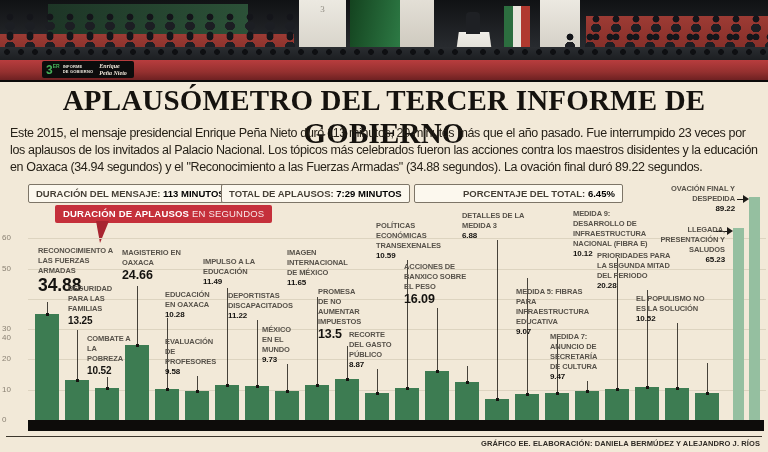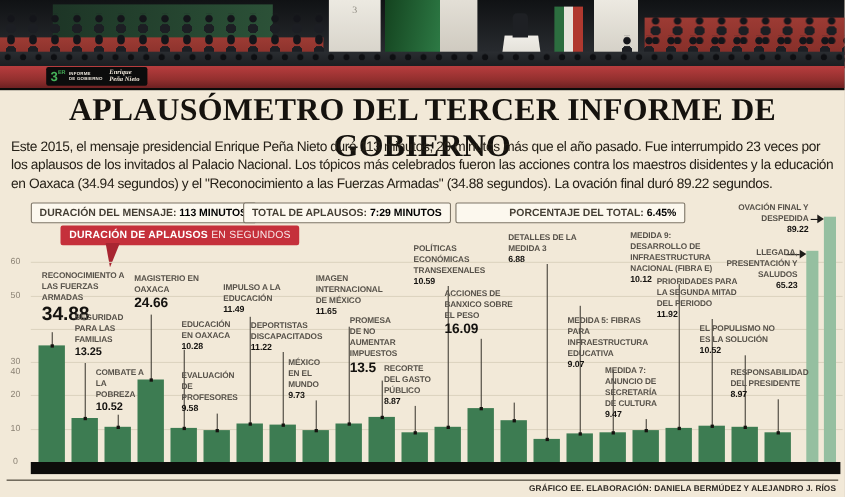--- a/index.html
+++ b/index.html
@@ -46,21 +46,21 @@
 
   
   .badge{position:absolute;left:55px;top:205px;background:#c5303b;color:#fff;border-radius:2px;
          padding:3px 8px 4px;font-size:9.5px;font-weight:800;letter-spacing:.2px;white-space:nowrap;}
   .badge .sub{font-weight:400;opacity:.88;}
   .badge-tail{position:absolute;left:96px;top:221px;width:0;height:0;
               border-top:22px solid #a82531;border-left:4px solid transparent;border-right:9px solid transparent;}
 
   
   .grid{position:absolute;left:28px;width:738px;height:1px;background:#ddd4c0;}
-  .ytick{position:absolute;left:2px;width:24px;text-align:center;font-size:8px;color:#8b8274;}
+  .ytick{position:absolute;left:2px;width:24px;text-align:left;font-size:8px;color:#8b8274;}
   .bar{position:absolute;background:#3d7c52;}
   .bar.hl{background:#95bfa0;}
   .leader{position:absolute;width:1px;background:#46423a;}
   .dot{position:absolute;width:3px;height:3px;background:#15130f;}
   .baseline{position:absolute;left:28px;top:420px;width:736px;height:11px;background:#0d0c0a;}
 
   .lbl{position:absolute;font-weight:700;font-size:7.5px;line-height:1.32;color:#57524a;letter-spacing:-.1px;z-index:5;}
   .lbl .lval{display:block;color:#14120f;font-weight:800;}
   .v-sm{font-size:8px;}
   .v-md{font-size:10px;}
@@ -222,23 +222,22 @@
   <div class="lbl" style="left:262px;top:325px;width:40px;"><span>MÉXICO EN EL MUNDO</span><span class="lval v-sm">9.73</span></div>
   <div class="lbl" style="left:287px;top:248px;width:66px;"><span>IMAGEN INTERNACIONAL DE MÉXICO</span><span class="lval v-sm">11.65</span></div>
   <div class="lbl" style="left:318px;top:287px;width:46px;"><span>PROMESA DE NO AUMENTAR IMPUESTOS</span><span class="lval v-lg">13.5</span></div>
   <div class="lbl" style="left:349px;top:330px;width:46px;"><span>RECORTE DEL GASTO PÚBLICO</span><span class="lval v-sm">8.87</span></div>
   <div class="lbl" style="left:376px;top:221px;width:70px;"><span>POLÍTICAS ECONÓMICAS TRANSEXENALES</span><span class="lval v-sm">10.59</span></div>
   <div class="lbl" style="left:404px;top:262px;width:66px;"><span>ACCIONES DE BANXICO SOBRE EL PESO</span><span class="lval v-lg">16.09</span></div>
   <div class="lbl" style="left:462px;top:211px;width:66px;"><span>DETALLES DE LA MEDIDA 3</span><span class="lval v-sm">6.88</span></div>
   <div class="lbl" style="left:516px;top:287px;width:72px;"><span>MEDIDA 5: FIBRAS PARA INFRAESTRUCTURA EDUCATIVA</span><span class="lval v-sm">9.07</span></div>
   <div class="lbl" style="left:550px;top:332px;width:52px;"><span>MEDIDA 7: ANUNCIO DE SECRETARÍA DE CULTURA</span><span class="lval v-sm">9.47</span></div>
   <div class="lbl" style="left:573px;top:209px;width:84px;"><span>MEDIDA 9: DESARROLLO DE INFRAESTRUCTURA NACIONAL (FIBRA E)</span><span class="lval v-sm">10.12</span></div>
-  <div class="lbl" style="left:597px;top:251px;width:82px;"><span>PRIORIDADES PARA LA SEGUNDA MITAD DEL PERIODO</span><span class="lval v-sm">11.92</span></div>
+  <div class="lbl" style="left:597px;top:251px;width:82px;"><span>PRIORIDADES PARA LA SEGUNDA MITAD DEL PERIODO</span><span class="lval v-sm">20.28</span></div>
   <div class="lbl" style="left:636px;top:294px;width:74px;"><span>EL POPULISMO NO ES LA SOLUCIÓN</span><span class="lval v-sm">10.52</span></div>
-  <div class="lbl" style="left:664px;top:334px;width:74px;"><span>RESPONSABILIDAD DEL PRESIDENTE</span><span class="lval v-sm">8.97</span></div>
 
   <div class="lbl ralign" style="left:639px;top:225px;width:86px;"><span>LLEGADA, PRESENTACIÓN Y SALUDOS</span><span class="lval v-sm">65.23</span></div>
   <div class="lbl ralign" style="left:649px;top:184px;width:86px;"><span>OVACIÓN FINAL Y DESPEDIDA</span><span class="lval v-sm">89.22</span></div>
   <div class="hline" style="left:714px;top:231px;width:13px;"></div>
   <div class="rarrow" style="left:727px;top:227px;"></div>
   <div class="hline" style="left:737px;top:199px;width:7px;"></div>
   <div class="rarrow" style="left:743px;top:195px;"></div>
 
   <div class="credit-rule"></div>
   <div class="credit">GRÁFICO EE. ELABORACIÓN: DANIELA BERMÚDEZ Y ALEJANDRO J. RÍOS</div>

